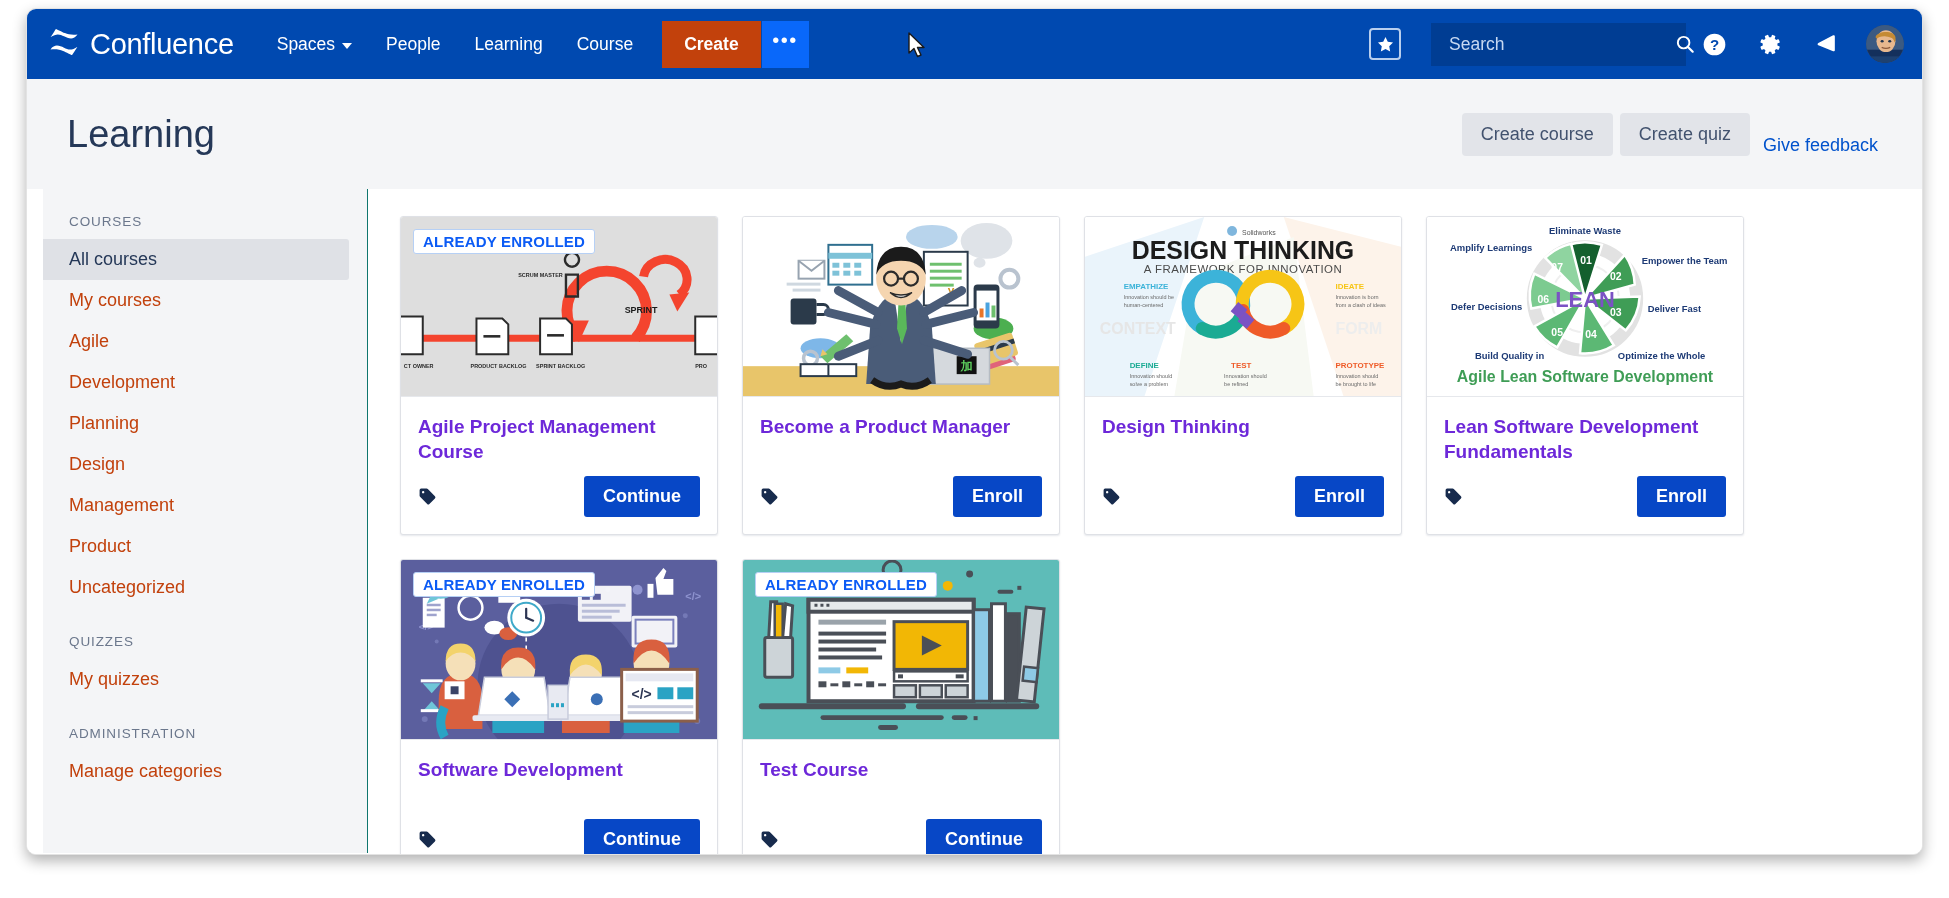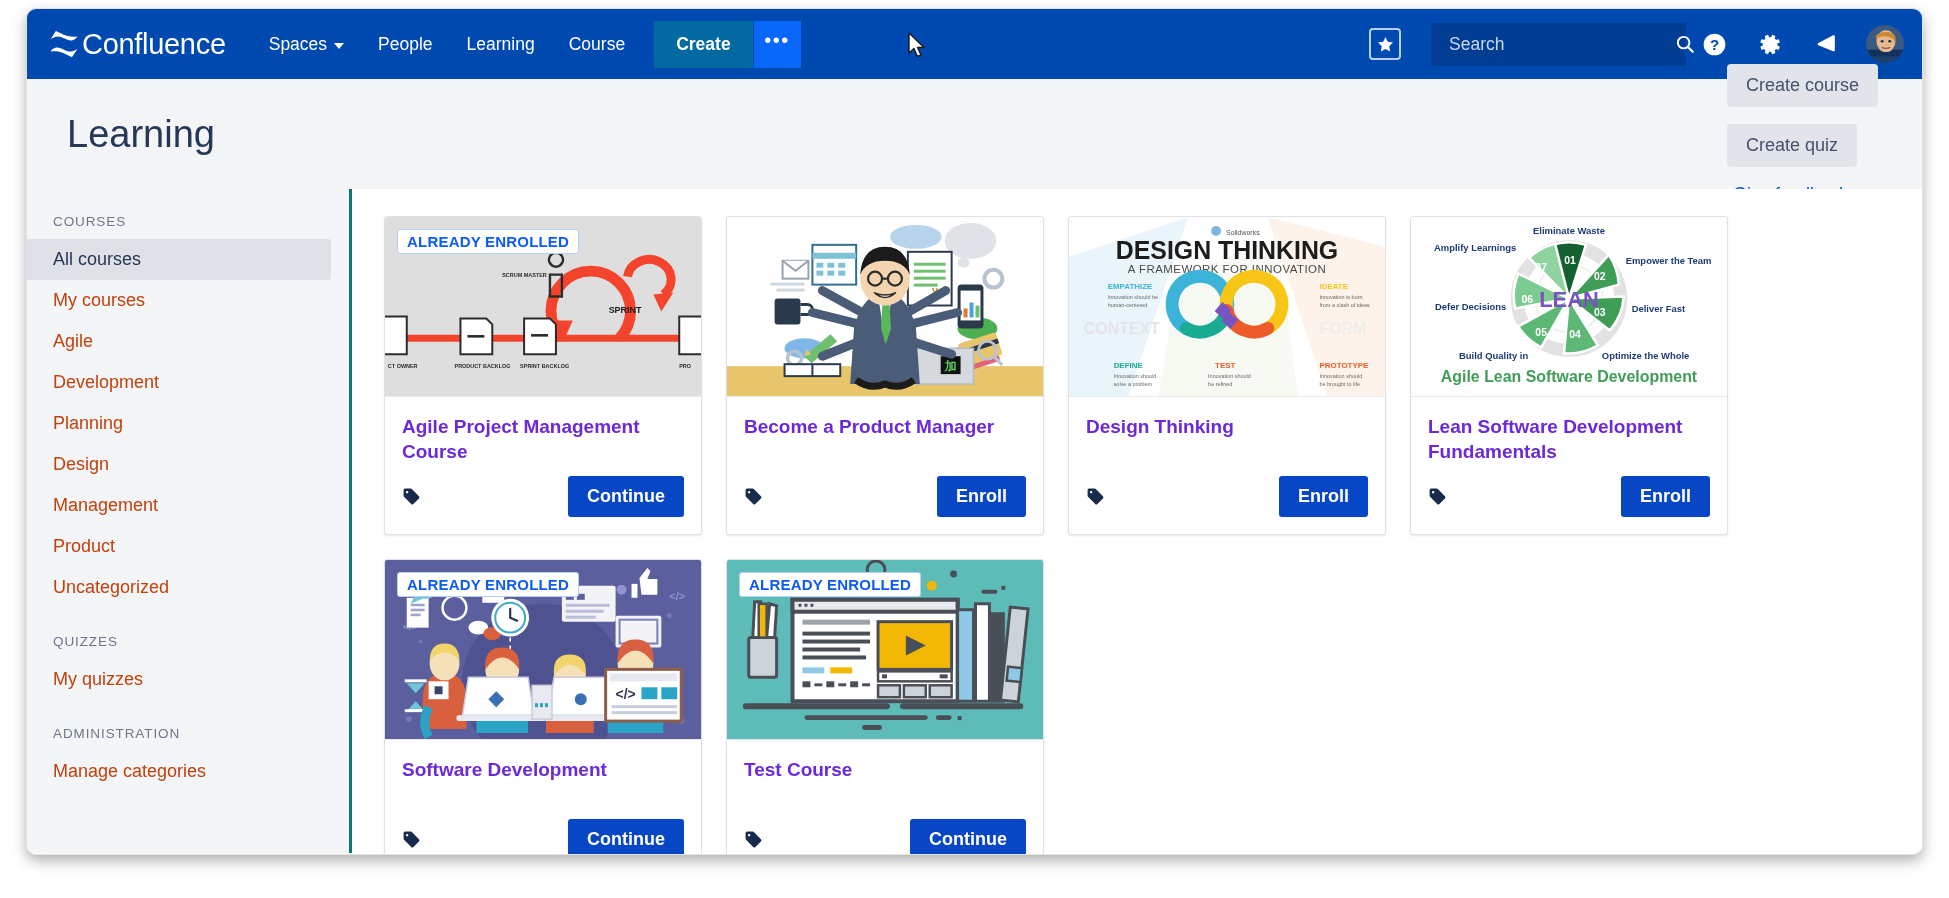--- a/index.html
+++ b/index.html
@@ -32,22 +32,21 @@
     left: 0; top: 0;
     width: 100%;
     height: 70px;
     background: #0049b0;
     display: flex;
     align-items: center;
     padding: 0 18px 0 22px;
   }
   .brand {
     display: flex;
-    align-items: center;
-    gap: 3px;
+    gap: 11px;
     margin-right: 26px;
     cursor: pointer;
   }
   .brand-logo { width: 30px; height: 28px; flex: 0 0 auto; }
   .brand-text {
     color: #ffffff;
     font-size: 29px;
     letter-spacing: -0.3px;
     white-space: nowrap;
   }
@@ -70,21 +69,21 @@
     border-top: 6px solid #ffffff;
     margin-top: 3px;
   }
   #create-group {
     display: flex;
     align-items: stretch;
     height: 47px;
     margin-left: 12px;
   }
   #create-button {
-    background: #0369a1;
+    background: #c2410c;
     color: #fff;
     font-size: 17.5px;
     font-weight: bold;
     padding: 0 22px;
     display: flex;
     align-items: center;
     cursor: pointer;
     border: none;
     font-family: inherit;
   }
@@ -170,23 +169,22 @@
     padding: 0 44px 0 40px;
   }
   #page-title {
     font-size: 38px;
     color: #253858;
     font-weight: normal;
   }
   #header-actions {
     margin-left: auto;
     display: flex;
-    align-items: flex-start;
-    gap: 17px;
-    flex-direction: column;
+    align-items: flex-end;
+    gap: 7px;
   }
   .header-btn {
     background: #e2e4e9;
     border: none;
     border-radius: 4px;
     color: #42526e;
     font-size: 18px;
     font-family: inherit;
     padding: 11px 19px;
     cursor: pointer;
@@ -208,23 +206,24 @@
     bottom: 0;
     display: flex;
     background: #ffffff;
   }
 
   
   #sidebar {
     width: 325px;
     flex: 0 0 325px;
     background: #f4f5f7;
-    border-right: 3px solid #0f766e;
+    border-right: 1px solid #0f766e;
     padding: 25px 0 0 0;
     height: 664px;
+    margin-left: 16px;
   }
   .sidebar-section-title {
     font-size: 13.5px;
     letter-spacing: 0.9px;
     color: #6b778c;
     padding: 0 0 10px 26px;
     text-transform: uppercase;
   }
   .sidebar-item {
     font-size: 18px;

